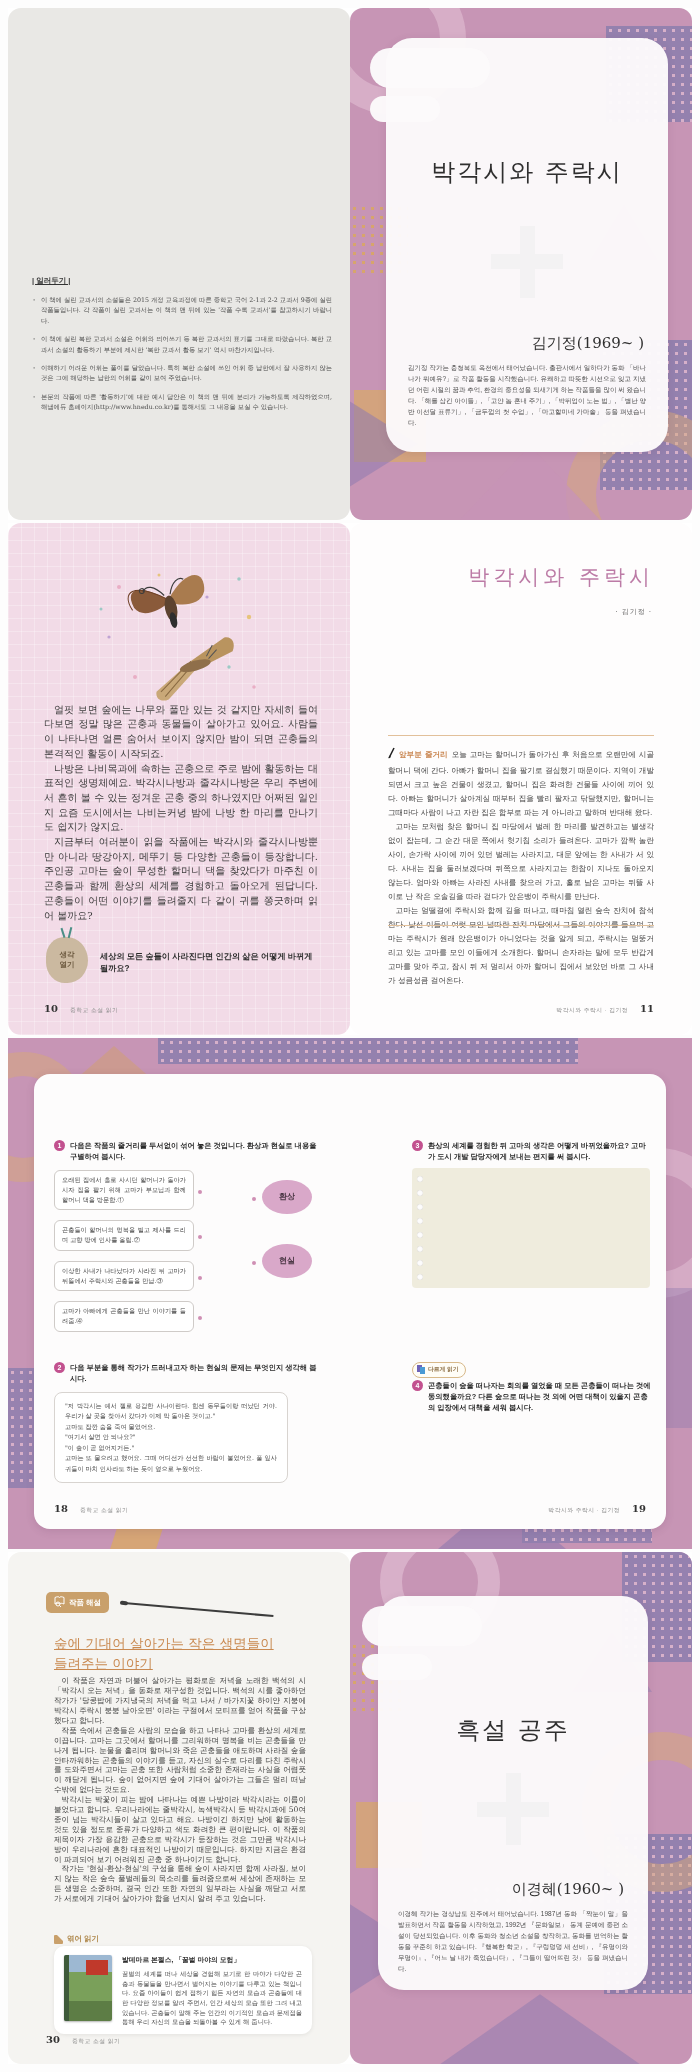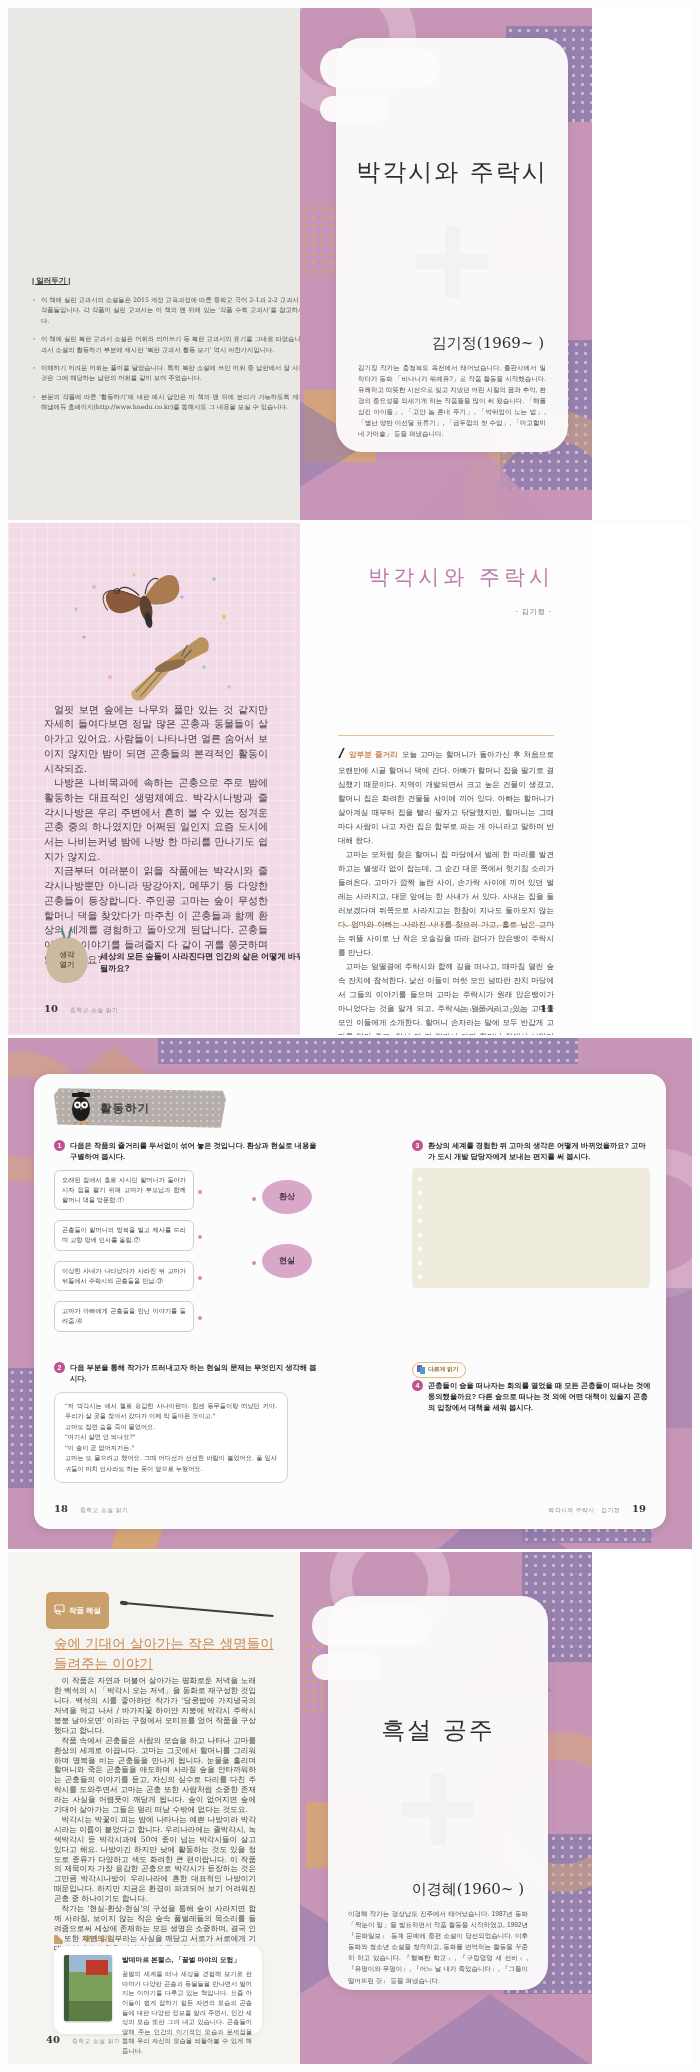--- a/index.html
+++ b/index.html
@@ -1,19 +1,19 @@
 <!DOCTYPE html>
 <html><head>
 <meta charset="utf-8">
 <style>
   * { margin:0; padding:0; box-sizing:border-box; }
   html,body { background:#ffffff; }
   .canvas { width:700px; height:2072px; background:#fdfdfd; padding:8px; display:flex; flex-direction:column; gap:3px; font-family:"DejaVu Serif","Liberation Serif",serif; }
   .spread { width:684px; height:512px; position:relative; overflow:hidden; display:flex; background:#fff; }
-  .page { width:292px; height:512px; position:relative; overflow:hidden; }
+  .page { width:342px; height:512px; position:relative; overflow:hidden;border-radius:13px; }
   .preline { white-space:pre-line; }
   .footer { position:absolute; display:flex; align-items:baseline; gap:12px; }
   .pnum { font:bold 10px "DejaVu Serif",serif; color:#333; }
   .flabel { font:5.8px "Liberation Sans",sans-serif; color:#8a8a8a; letter-spacing:.5px; }
 
   
   .cover { background:#c795b5; }
   .g { position:absolute; }
   .dots-purple { background-color:#8f7fae; background-image:radial-gradient(circle, rgba(221,183,206,.95) 1.6px, transparent 1.9px); background-size:9px 9px; }
   .dots-orange { background-image:radial-gradient(circle, rgba(216,166,100,.9) 1.7px, transparent 2px); background-size:9px 9px; }
@@ -80,27 +80,27 @@
     font:6.2px/1.7 "DejaVu Serif",serif; color:#444; text-align:justify; }
   .notebook { position:absolute; left:378px; top:94px; width:238px; height:120px; background:#efecdd; border-radius:4px; }
   .notebook .holes { position:absolute; left:5px; top:8px; bottom:8px; display:flex; flex-direction:column; justify-content:space-between; }
   .notebook .holes span { width:6px; height:6px; border-radius:50%; background:#fdfcfc; box-shadow:inset 0 0 1px rgba(0,0,0,.25); }
   .read-badge { position:absolute; left:378px; top:288px; display:inline-flex; align-items:center; gap:3px; border:1px solid #d8b98a; border-radius:8px;
     background:#fffdf6; padding:2px 6px 2px 4px; font:bold 5.8px "Liberation Sans",sans-serif; color:#8a6b3f; }
 
   
   .p-white { background:#f5f4f1; }
   .expl-badge { position:absolute; left:38px; top:40px; display:inline-flex; align-items:center; gap:4px; background:#c9a06b; border-radius:5px;
-    padding:12px 8px; font:bold 7.5px "Liberation Sans",sans-serif; color:#fff; }
+    padding:4px 8px; font:bold 7.5px "Liberation Sans",sans-serif; color:#fff; }
   .expl-line { position:absolute; left:116px; top:50px; width:150px; height:1.5px; background:#3c3c3c; transform:rotate(5deg); transform-origin:left center; }
   .expl-line::before { content:""; position:absolute; left:-4px; top:-1.5px; width:8px; height:4.5px; background:#3c3c3c; border-radius:2px; }
   .expl-heading { position:absolute; left:46px; top:82px; font:13.5px/1.45 "DejaVu Serif",serif; color:#c98950;text-decoration:underline; }
   .expl-body { position:absolute; left:46px; right:44px; top:124px; }
   .expl-body p { font:7.6px/9.9px "DejaVu Serif",serif; color:#3e3e3e; text-align:justify; text-indent:1em; }
-  .rel-label { position:absolute; left:46px; top:382px; display:flex; align-items:center; gap:20px; font:bold 7.5px "Liberation Sans",sans-serif; color:#b08a4f; }
+  .rel-label { position:absolute; left:46px; top:382px; display:flex; align-items:center; gap:4px; font:bold 7.5px "Liberation Sans",sans-serif; color:#b08a4f; }
   .rel-icon { width:9px; height:9px; background:#c9a06b; position:relative; border-radius:1px; }
   .rel-icon::after { content:""; position:absolute; right:0; top:0; border:3px solid #f5f4f1; border-left-color:transparent; border-bottom-color:transparent; }
   .rel-box { position:absolute; left:46px; right:38px; top:394px; height:88px; background:#fff; border-radius:10px; box-shadow:0 1px 4px rgba(0,0,0,.08);
     display:flex; gap:10px; padding:9px 10px; }
   .rel-cover { flex:none; width:48px; height:66px; border-radius:2px; position:relative; overflow:hidden;
     background:linear-gradient(#9db8d2 0 26%, #7aa05a 26% 70%, #5d7d45 70% 100%); box-shadow:0 1px 2px rgba(0,0,0,.3); }
   .rel-cover::before { content:""; position:absolute; right:4px; top:5px; width:22px; height:15px; background:#c0392b; }
   .rel-cover::after { content:""; position:absolute; left:0; top:0; bottom:0; width:5px; background:#3e5a3a; }
   .rel-title { font:bold 6.8px "Liberation Sans",sans-serif; color:#2e2e2e; margin-bottom:4px; }
   .rel-desc { font:6.3px/9.6px "DejaVu Serif",serif; color:#4a4a4a; text-align:justify; }
@@ -223,36 +223,20 @@
       <div class="g ring" style="left:-50px;top:14px;width:130px;height:130px;border:24px solid rgba(216,170,120,.5)"></div>
       <div class="g tri" style="left:60px;top:8px;border-left:46px solid transparent;border-right:46px solid transparent;border-bottom:40px solid rgba(210,160,110,.5)"></div>
       <div class="g dots-purple" style="left:0;top:330px;width:60px;height:120px;opacity:.85"></div>
       <div class="g" style="left:120px;bottom:0;width:46px;height:110px;background:rgba(217,169,103,.8);transform:skewX(-18deg)"></div>
       <div class="g tri" style="left:430px;bottom:0;border-left:64px solid transparent;border-right:64px solid transparent;border-bottom:54px solid rgba(142,122,175,.6)"></div>
       <div class="g ring" style="right:-40px;top:110px;width:150px;height:150px;border:26px solid rgba(234,204,222,.4)"></div>
       <div class="g dots-purple" style="right:40px;bottom:6px;width:130px;height:44px;opacity:.85"></div>
       <div class="g" style="right:0;top:250px;width:70px;height:140px;background:rgba(142,122,175,.4);border-radius:40% 0 0 40%"></div>
     </div>
     <div class="act-card">
-      <div class="banner">
-        <span class="owl">
-          <svg width="26" height="34" viewBox="0 0 26 34">
-            <rect x="4" y="1" width="18" height="4" rx="1" fill="#1c1c1c"></rect>
-            <rect x="10" y="-1" width="6" height="3" fill="#1c1c1c"></rect>
-            <ellipse cx="13" cy="17" rx="9" ry="12" fill="#1c1c1c"></ellipse>
-            <circle cx="9.5" cy="13" r="3.4" fill="#fff"></circle>
-              <circle cx="16.5" cy="13" r="3.4" fill="#fff"></circle>
-            <circle cx="9.5" cy="13" r="1.4" fill="#1c1c1c"></circle>
-              <circle cx="16.5" cy="13" r="1.4" fill="#1c1c1c"></circle>
-            <path d="M12 16 L14 16 L13 19 Z" fill="#d98a3a"></path>
-            <path d="M8 29 l-2 4 M13 29 l0 4 M18 29 l2 4" stroke="#d98a3a" stroke-width="1.6"></path>
-          </svg>
-        </span>
-        <span class="banner-label">활동하기</span>
-      </div>
 
       <div class="q-row" style="left:20px;top:66px;width:268px">
         <span class="q-num">1</span>
         <span class="q-text">다음은 작품의 줄거리를 두서없이 섞어 놓은 것입니다. 환상과 현실로 내용을 구별하여 봅시다.</span>
       </div>
       <div class="mix-boxes">
         <div class="mix-box">오래된 집에서 홀로 사시던 할머니가 돌아가시자 집을 팔기 위해 고마가 부모님과 함께 할머니 댁을 방문함.①</div>
         <div class="mix-box">곤충들이 할머니의 명복을 빌고 제사를 드리며 고향 땅에 인사를 올림.②</div>
         <div class="mix-box">이상한 사내가 나타났다가 사라진 뒤 고마가 뒤뜰에서 주락시와 곤충들을 만남.③</div>
         <div class="mix-box">고마가 아빠에게 곤충들을 만난 이야기를 들려줌.④</div>
@@ -334,21 +318,21 @@
         <span>엮어 읽기</span>
       </div>
       <div class="rel-box">
         <div class="rel-cover"></div>
         <div>
           <div class="rel-title">발데마르 본젤스, 「꿀벌 마야의 모험」</div>
           <div class="rel-desc">꿀벌의 세계를 떠나 세상을 경험해 보기로 한 마야가 다양한 곤충과 동물들을 만나면서 벌어지는 이야기를 다루고 있는 책입니다. 요즘 아이들이 쉽게 접하기 힘든 자연의 모습과 곤충들에 대한 다양한 정보를 알려 주면서, 인간 세상의 모습 또한 그려 내고 있습니다. 곤충들이 말해 주는 인간의 이기적인 모습과 문제점을 통해 우리 자신의 모습을 되돌아볼 수 있게 해 줍니다.</div>
         </div>
       </div>
       <div class="footer" style="left:38px;bottom:18px">
-        <span class="pnum">40</span>
+        <span class="pnum">30</span>
         <span class="flabel">중학교 소설 읽기</span>
       </div>
     </div>
     <div class="page cover">
       <div class="g ring" style="left:30px;top:-30px;width:120px;height:120px;border:22px solid rgba(234,204,222,.5)"></div>
       <div class="g dots-purple" style="right:0;top:0;width:70px;height:110px;opacity:.9"></div>
       <div class="g dots-orange" style="left:0;top:90px;width:56px;height:70px"></div>
       <div class="g tri" style="right:40px;top:80px;border-left:40px solid transparent;border-right:40px solid transparent;border-bottom:60px solid rgba(150,130,180,.5)"></div>
       <div class="g" style="left:6px;top:250px;width:66px;height:66px;background:rgba(217,169,103,.7)"></div>
       <div class="g tri" style="left:-16px;bottom:60px;border-top:55px solid transparent;border-bottom:55px solid transparent;border-left:86px solid rgba(142,122,175,.55)"></div>

